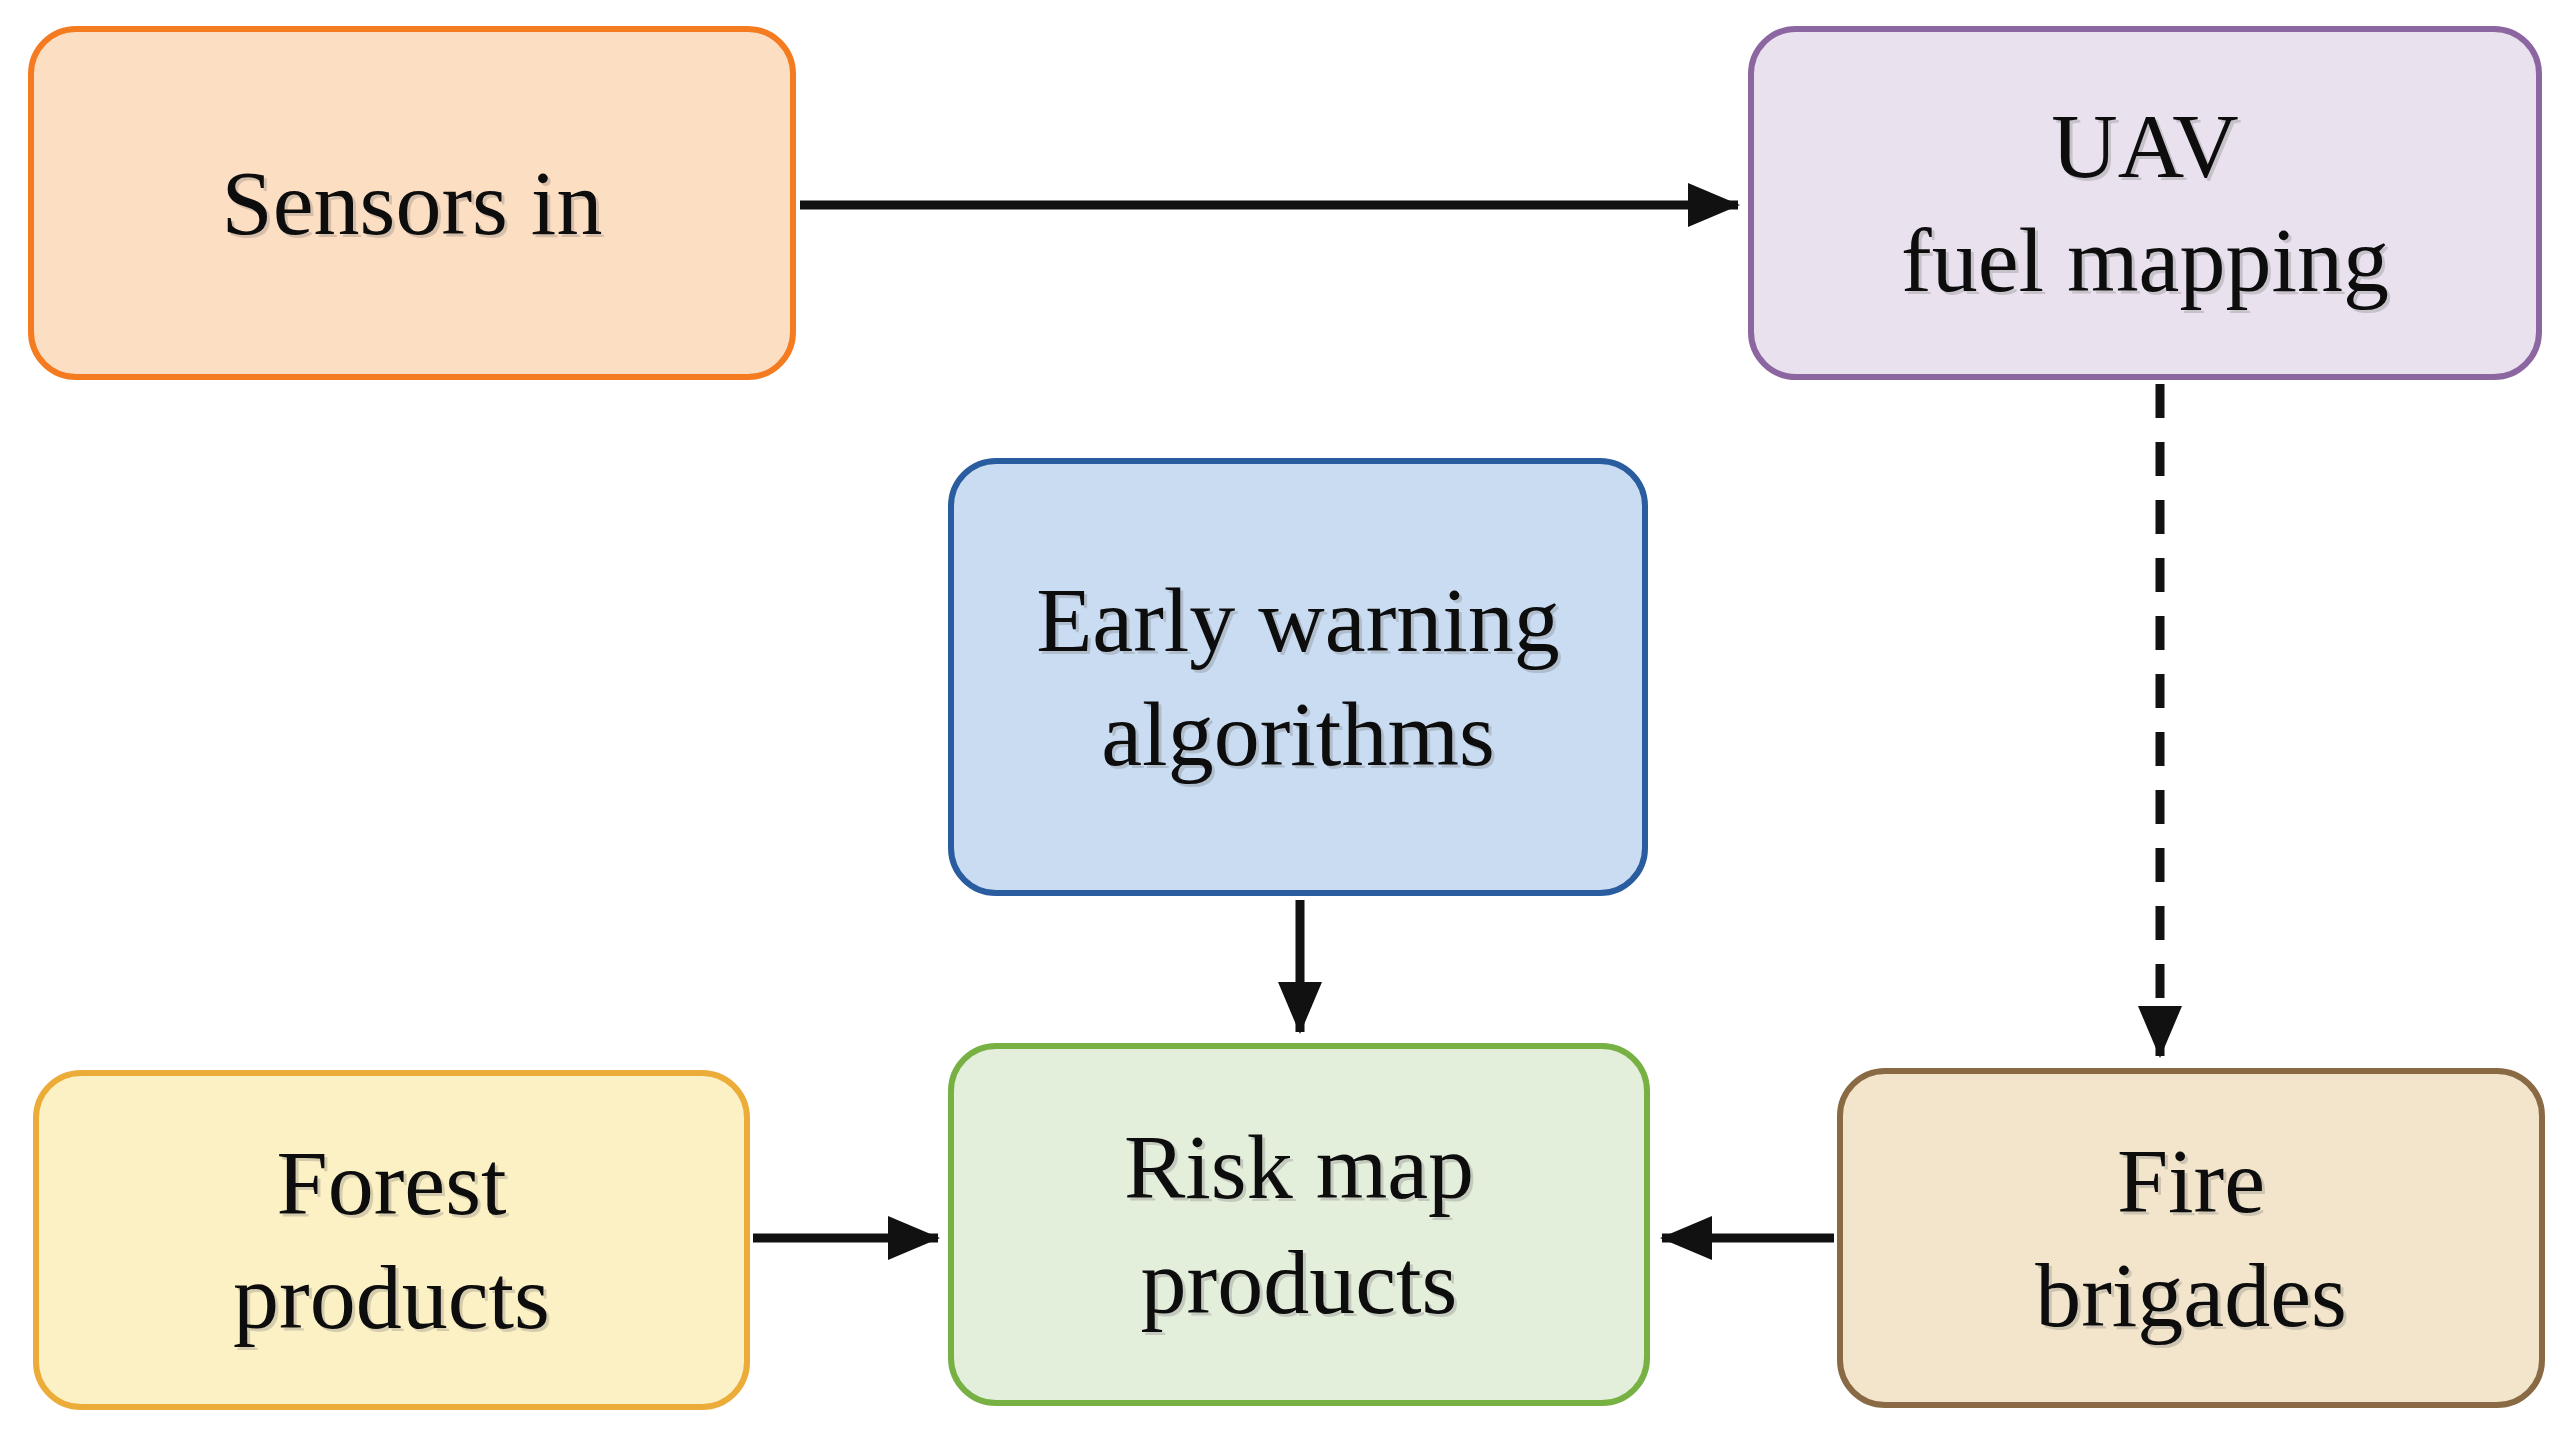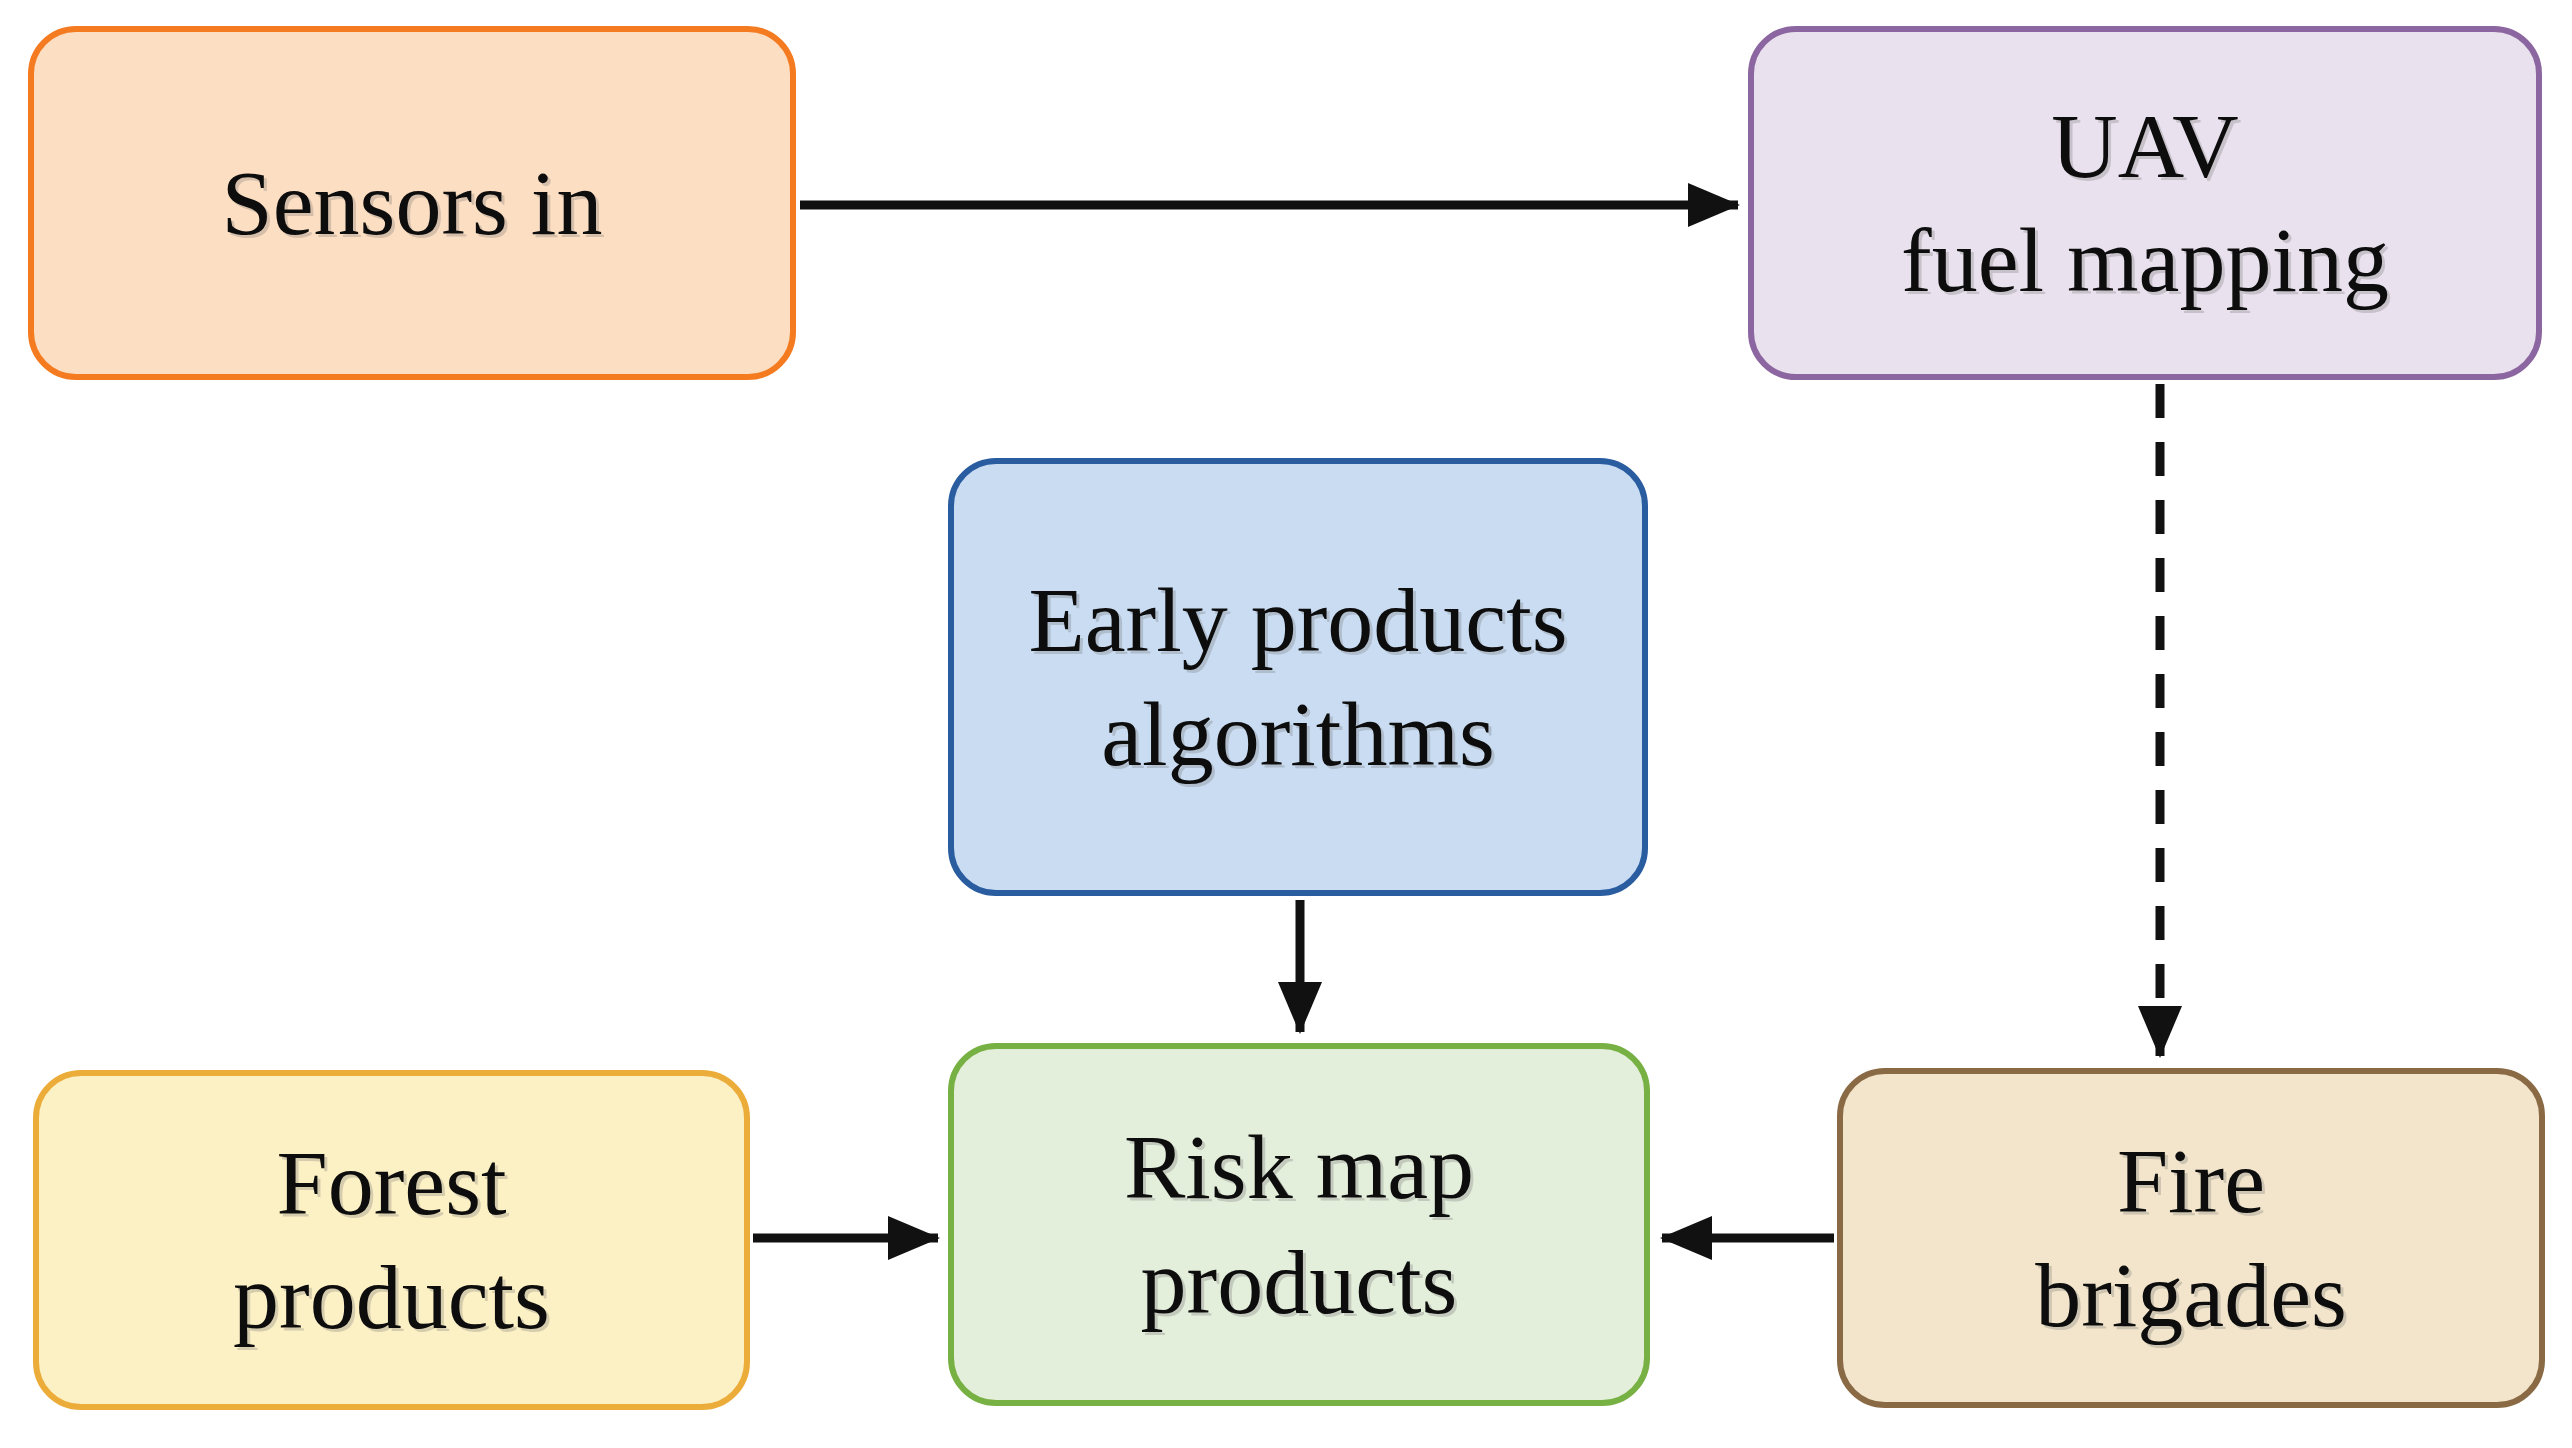--- a/index.html
+++ b/index.html
@@ -77,21 +77,21 @@
   <div class="node" id="node-sensors" style="background: rgb(252, 222, 195); border-color: rgb(244, 123, 32); color: rgb(13, 13, 13);">
     <span>Sensors in</span>
   </div>
 
   <div class="node" id="node-uav" style="background: rgb(233, 225, 238); border-color: rgb(140, 102, 160); color: rgb(13, 13, 13);">
     <span>UAV</span>
     <span>fuel mapping</span>
   </div>
 
   <div class="node" id="node-emp" style="background: rgb(201, 220, 242); border-color: rgb(42, 92, 160); color: rgb(13, 13, 13);">
-    <span>Early products</span>
+    <span>Early warning</span>
     <span>algorithms</span>
   </div>
 
   <div class="node" id="node-forest" style="background: rgb(252, 240, 197); border-color: rgb(236, 172, 58); color: rgb(13, 13, 13);">
     <span>Forest</span>
     <span>products</span>
   </div>
 
   <div class="node" id="node-risk" style="background: rgb(227, 238, 219); border-color: rgb(119, 176, 67); color: rgb(13, 13, 13);">
     <span>Risk map</span>

